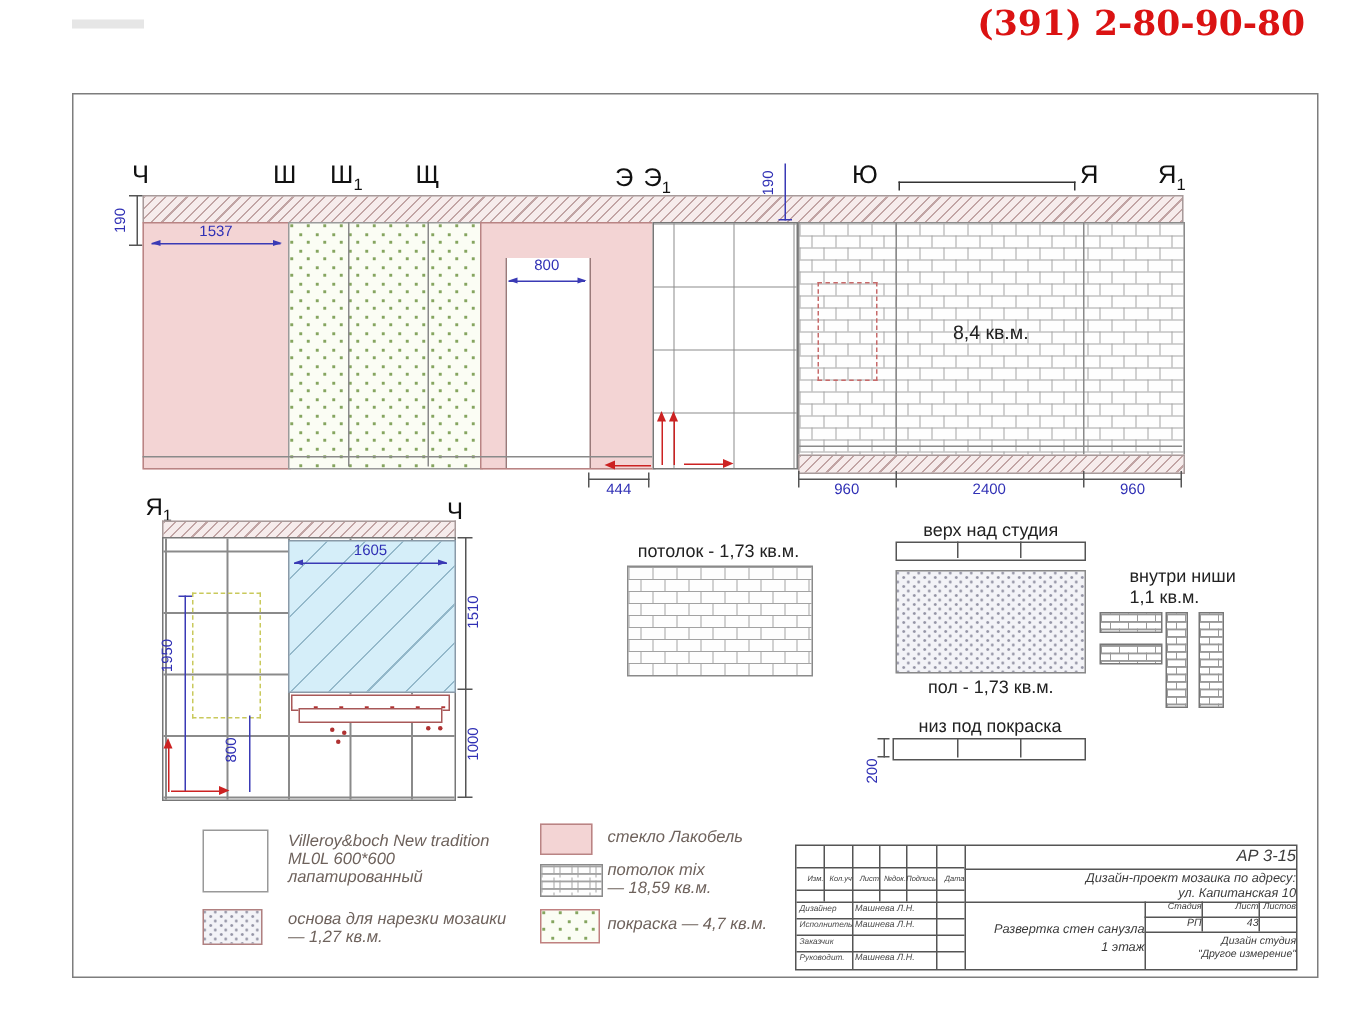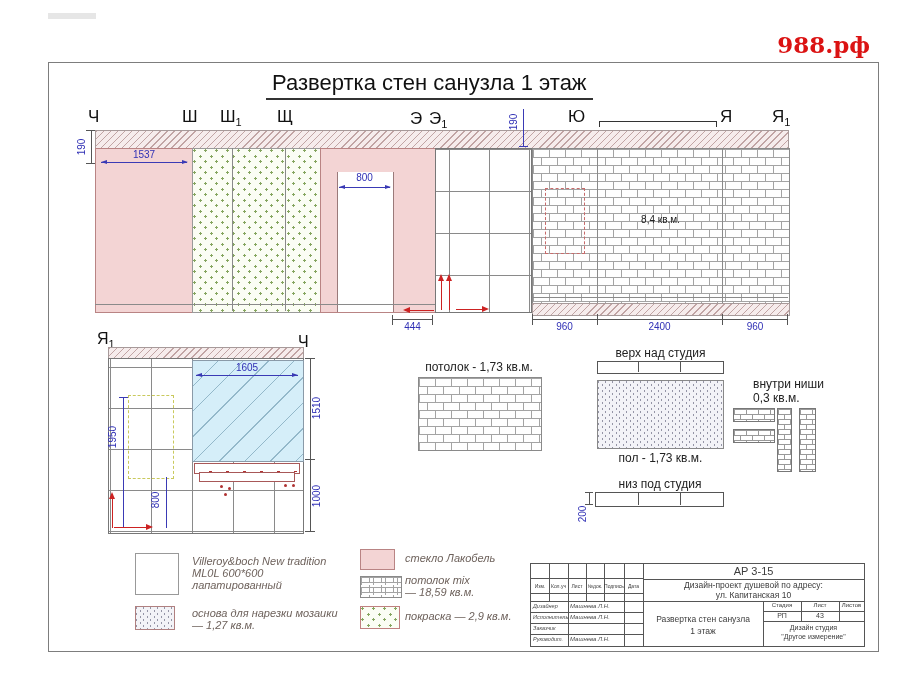--- a/index.html
+++ b/index.html
@@ -32,34 +32,33 @@
   .tri.up{border-left:3px solid transparent;border-right:3px solid transparent;border-bottom:7px solid #c22}
   .tri.right{border-top:3px solid transparent;border-bottom:3px solid transparent;border-left:7px solid #c22}
   .tri.left{border-top:3px solid transparent;border-bottom:3px solid transparent;border-right:7px solid #c22}
   .btri{position:absolute;width:0;height:0}
   .btri.l{border-top:2.5px solid transparent;border-bottom:2.5px solid transparent;border-right:6px solid #3a3ab5}
   .btri.r{border-top:2.5px solid transparent;border-bottom:2.5px solid transparent;border-left:6px solid #3a3ab5}
   .rdot{position:absolute;width:3px;height:3px;background:#b03232;border-radius:50%}
   .ydash{position:absolute;border:1px dashed #c9c95c}
   .rdash{position:absolute;border:1px dashed #c76a6a}
   .leg{position:absolute;font-style:italic;color:#6e625c;font-size:11px;line-height:11.5px;white-space:nowrap}
-  .tb{position:absolute;color:#3c3c3c;white-space:nowrap;text-align:center}
+  .tb{position:absolute;font-style:italic;color:#3c3c3c;white-space:nowrap;text-align:right}
   .tbl{position:absolute;font-style:italic;color:#4a4a4a;white-space:nowrap}
   .vanity{position:absolute;background:#fff;border:1px solid #a85858}
 </style>
 </head>
 <body>
 
 <div class="page">
 
   <div class="abs" style="left:48px;top:13px;width:48px;height:6px;background:#e6e6e6"></div>
-  <div class="phone" style="top:31px">988.рф</div>
+  <div class="phone" style="top:2px">(391) 2-80-90-80</div>
 
   <div class="sheet"></div>
-  <div class="title">Развертка стен санузла 1 этаж</div>
 
   <span class="mk" style="left:88px;top:107px"><span>Ч</span><sub></sub></span>
   <span class="mk" style="left:182px;top:107px"><span>Ш</span><sub></sub></span>
   <span class="mk" style="left:220px;top:107px"><span>Ш</span><sub>1</sub></span>
   <span class="mk" style="left:277px;top:107px"><span>Щ</span><sub></sub></span>
   <span class="mk" style="left:410px;top:109px"><span>Э</span><sub></sub></span>
   <span class="mk" style="left:429px;top:109px"><span>Э</span><sub>1</sub></span>
   <span class="mk" style="left:568px;top:107px"><span>Ю</span><sub></sub></span>
   <span class="mk" style="left:720px;top:107px"><span>Я</span><sub></sub></span>
   <span class="mk" style="left:772px;top:107px"><span>Я</span><sub>1</sub></span>
@@ -99,21 +98,21 @@
   <div class="tri up" style="left:446px;top:274px"></div>
   <div class="hl redl" style="left:456px;top:309px;width:26px"></div>
   <div class="tri right" style="left:482px;top:306px"></div>
   <div class="hl redl" style="left:410px;top:310px;width:24px"></div>
   <div class="tri left" style="left:403px;top:307px"></div>
 
   <div class="brick" style="left:532px;top:148px;width:256px;height:155px"></div>
   <div class="vl gray" style="left:597px;top:148px;height:155px"></div>
   <div class="vl gray" style="left:722px;top:148px;height:155px"></div>
   <div class="rdash" style="left:545px;top:188px;width:38px;height:64px"></div>
-  <div class="sec" style="left:618px;top:214px;width:85px;font-size:10px">8,4 кв.м.</div>
+  <div class="sec" style="left:618px;top:214px;width:85px;font-size:13px">8,4 кв.м.</div>
   <div class="hl gray" style="left:532px;top:297px;width:256px"></div>
   <div class="hatch" style="left:532px;top:303px;width:256px;height:11px"></div>
 
   <div class="vl" style="left:523px;top:109px;height:38px;background:#3a3ab5"></div>
   <div class="hl" style="left:519px;top:146px;width:9px;background:#3a3ab5"></div>
   <div class="dim vdim" style="left:513px;top:122px">190</div>
 
   <div class="hl" style="left:392px;top:319px;width:41px"></div>
   <div class="vl" style="left:392px;top:315px;height:10px"></div>
   <div class="vl" style="left:432px;top:315px;height:10px"></div>
@@ -173,27 +172,27 @@
 
   <div class="sec" style="left:598px;top:346px;width:125px">верх над студия</div>
   <div class="tile3" style="left:597px;top:361px;width:125px;height:11px"></div>
   <div class="vl" style="left:638px;top:361px;height:11px"></div>
   <div class="vl" style="left:680px;top:361px;height:11px"></div>
 
   <div class="dotsy" style="left:597px;top:380px;width:125px;height:67px"></div>
   <div class="sec" style="left:598px;top:451px;width:125px">пол - 1,73 кв.м.</div>
 
   <div class="sec" style="left:753px;top:377px;text-align:left">внутри ниши</div>
-  <div class="sec" style="left:753px;top:391px;text-align:left">0,3 кв.м.</div>
+  <div class="sec" style="left:753px;top:391px;text-align:left">1,1 кв.м.</div>
   <div class="bricksm" style="left:733px;top:408px;width:40px;height:12px"></div>
   <div class="bricksm" style="left:733px;top:429px;width:40px;height:12px"></div>
   <div class="bricksm" style="left:777px;top:408px;width:13px;height:62px"></div>
   <div class="bricksm" style="left:799px;top:408px;width:15px;height:62px"></div>
 
-  <div class="sec" style="left:598px;top:477px;width:124px">низ под студия</div>
+  <div class="sec" style="left:598px;top:477px;width:124px">низ под покраска</div>
   <div class="tile3" style="left:595px;top:492px;width:127px;height:13px"></div>
   <div class="vl" style="left:638px;top:492px;height:13px"></div>
   <div class="vl" style="left:680px;top:492px;height:13px"></div>
   <div class="vl" style="left:589px;top:492px;height:13px"></div>
   <div class="hl" style="left:585px;top:492px;width:8px"></div>
   <div class="hl" style="left:585px;top:504px;width:8px"></div>
   <div class="dim vdim" style="left:582px;top:514px">200</div>
 
   <div class="abs" style="left:135px;top:553px;width:42px;height:40px;background:#fff;border:1px solid #999"></div>
   <div class="leg" style="left:192px;top:556px">Villeroy&amp;boch New tradition</div>
@@ -205,21 +204,21 @@
   <div class="leg" style="left:192px;top:620px">— 1,27 кв.м.</div>
 
   <div class="abs" style="left:360px;top:549px;width:33px;height:19px;background:#f3d4d4;border:1px solid #b98484"></div>
   <div class="leg" style="left:405px;top:553px">стекло Лакобель</div>
 
   <div class="brick" style="left:360px;top:576px;width:40px;height:20px;background-size:12px 10px,12px 10px,100% 5px"></div>
   <div class="leg" style="left:405px;top:575px">потолок mix</div>
   <div class="leg" style="left:405px;top:587px">— 18,59 кв.м.</div>
 
   <div class="dotsg" style="left:360px;top:606px;width:38px;height:21px;border:1px solid #c08080"></div>
-  <div class="leg" style="left:405px;top:611px">покраска — 2,9 кв.м.</div>
+  <div class="leg" style="left:405px;top:611px">покраска — 4,7 кв.м.</div>
 
   <div class="abs" style="left:530px;top:563px;width:333px;height:82px;border:1px solid #555">
     <div class="vl" style="left:112px;top:0;height:82px"></div>
 
     <div class="vl" style="left:18px;top:0;height:37px"></div>
     <div class="vl" style="left:37px;top:0;height:82px"></div>
     <div class="vl" style="left:55px;top:0;height:37px"></div>
     <div class="vl" style="left:73px;top:0;height:37px"></div>
     <div class="vl" style="left:93px;top:0;height:82px"></div>
     <div class="hl" style="left:0;top:14px;width:112px"></div>
@@ -246,21 +245,21 @@
     <div class="tbl" style="left:39px;top:72px;font-size:6px">Машнева Л.Н.</div>
 
     <div class="hl" style="left:112px;top:15px;width:221px"></div>
     <div class="hl" style="left:112px;top:37px;width:221px"></div>
     <div class="vl" style="left:232px;top:37px;height:45px"></div>
     <div class="vl" style="left:270px;top:37px;height:20px"></div>
     <div class="vl" style="left:308px;top:37px;height:20px"></div>
     <div class="hl" style="left:232px;top:47px;width:101px"></div>
     <div class="hl" style="left:232px;top:57px;width:101px"></div>
     <div class="tb" style="left:112px;top:1px;width:221px;font-size:11px">АР 3-15</div>
-    <div class="tb" style="left:112px;top:16px;width:221px;font-size:8.5px">Дизайн-проект душевой по адресу:</div>
+    <div class="tb" style="left:112px;top:16px;width:221px;font-size:8.5px">Дизайн-проект мозаика по адресу:</div>
     <div class="tb" style="left:112px;top:26px;width:221px;font-size:8.5px">ул. Капитанская 10</div>
     <div class="tb" style="left:232px;top:38px;width:38px;font-size:6px">Стадия</div>
     <div class="tb" style="left:270px;top:38px;width:38px;font-size:6px">Лист</div>
     <div class="tb" style="left:308px;top:38px;width:25px;font-size:6px">Листов</div>
     <div class="tb" style="left:232px;top:48px;width:38px;font-size:7px">РП</div>
     <div class="tb" style="left:270px;top:48px;width:38px;font-size:7px">43</div>
     <div class="tb" style="left:112px;top:50px;width:120px;font-size:8.5px">Развертка стен санузла</div>
     <div class="tb" style="left:112px;top:62px;width:120px;font-size:8.5px">1 этаж</div>
     <div class="tb" style="left:232px;top:60px;width:101px;font-size:7px">Дизайн студия</div>
     <div class="tb" style="left:232px;top:69px;width:101px;font-size:7px">"Другое измерение"</div>

